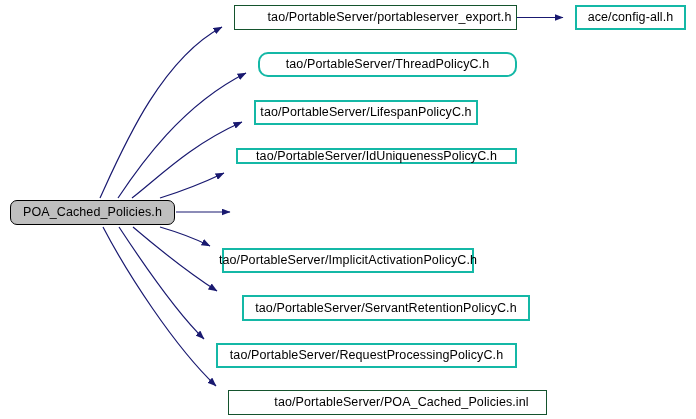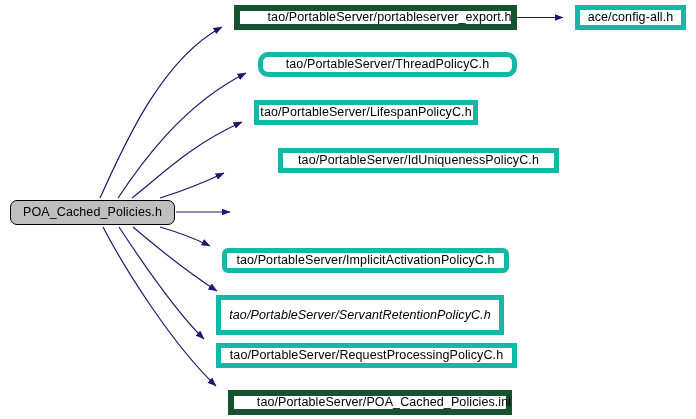--- a/index.html
+++ b/index.html
@@ -24,28 +24,28 @@
     width: 696px;
     height: 419px;
   }
   .graph-node {
     position: absolute;
     box-sizing: border-box;
     display: flex;
     align-items: center;
     justify-content: center;
     background: #ffffff;
-    border: 5px solid #14b8a6;
+    border: 2px solid #14b8a6;
     font-size: 12.5px;
     color: #000000;
     white-space: nowrap;
     letter-spacing: 0.1px;
   }
   .graph-node.node-dark {
-    border: 6px solid #14532d;
+    border: 1px solid #14532d;
     padding-left: 28px;
   }
   .graph-node.node-root {
     background: #bfbfbf;
     border: 1px solid #000000;
   }
   .node-label {
     line-height: 1;
     padding: 0 2px;
   }
@@ -88,34 +88,34 @@
   </div>
 
   <div class="graph-node" style="left:258px; top:52px; width:259px; height:25px;border-radius:10px;">
     <span class="node-label">tao/PortableServer/ThreadPolicyC.h</span>
   </div>
 
   <div class="graph-node" style="left:254px; top:100px; width:224px; height:25px;">
     <span class="node-label">tao/PortableServer/LifespanPolicyC.h</span>
   </div>
 
-  <div class="graph-node" style="left:236px; top:148px; width:281px; height:25px;margin-left:42px;">
+  <div class="graph-node" style="left:236px; top:148px; width:281px; height:16px;">
     <span class="node-label">tao/PortableServer/IdUniquenessPolicyC.h</span>
   </div>
 
 
-  <div class="graph-node" style="left:222px; top:248px; width:287px; height:25px;border-radius:6px;">
+  <div class="graph-node" style="left:222px; top:248px; width:252px; height:25px;">
     <span class="node-label">tao/PortableServer/ImplicitActivationPolicyC.h</span>
   </div>
 
-  <div class="graph-node" style="left:216px; top:295px; width:288px; height:40px;font-style:italic;">
+  <div class="graph-node" style="left:242px; top:295px; width:288px; height:26px;">
     <span class="node-label">tao/PortableServer/ServantRetentionPolicyC.h</span>
   </div>
 
   <div class="graph-node" style="left:216px; top:343px; width:301px; height:25px;">
     <span class="node-label">tao/PortableServer/RequestProcessingPolicyC.h</span>
   </div>
 
-  <div class="graph-node node-dark" style="left:228px; top:390px; width:284px; height:25px;">
+  <div class="graph-node node-dark" style="left:228px; top:390px; width:319px; height:25px;">
     <span class="node-label">tao/PortableServer/POA_Cached_Policies.inl</span>
   </div>
 
 </div>
 
 </body></html>

